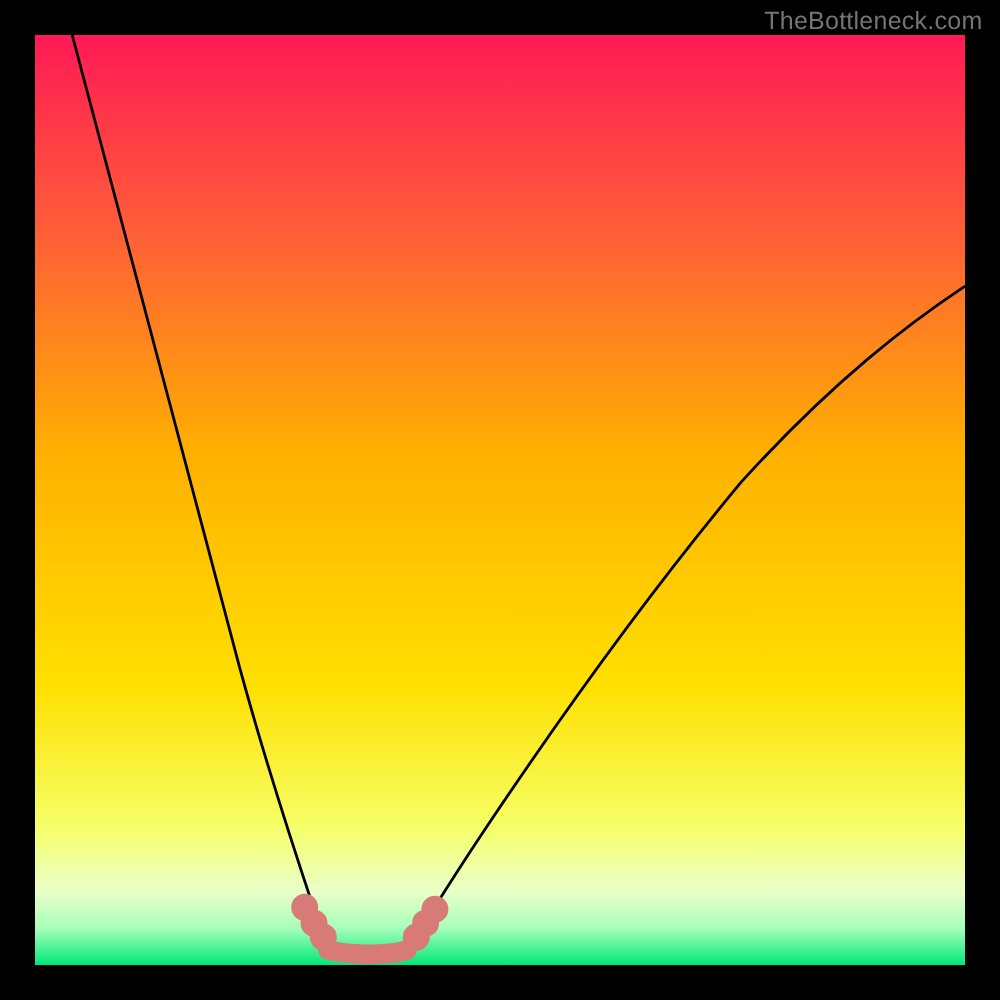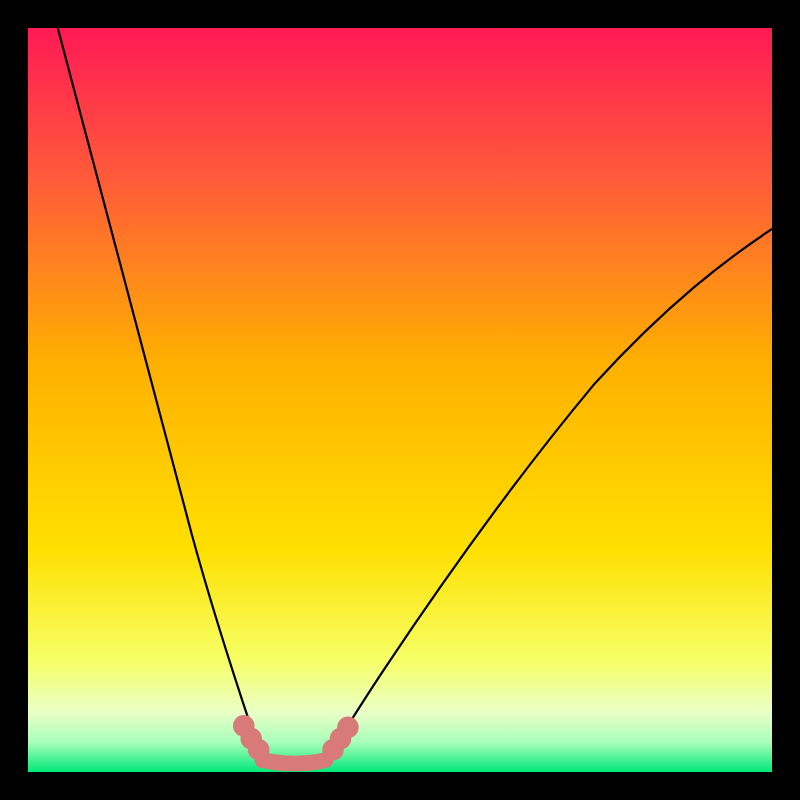--- a/index.html
+++ b/index.html
@@ -30,20 +30,21 @@
     left: 28px;
     top: 28px;
     width: 744px;
     height: 744px;
   }
 </style>
 </head>
 <body>
 
 <div class="outer">
+  <div class="watermark">TheBottleneck.com</div>
 
   <svg class="plot" viewBox="0 0 100 100" preserveAspectRatio="none">
     <defs>
       <linearGradient id="bg" x1="0" y1="0" x2="0" y2="1">
         <stop offset="0%" stop-color="#ff1a55"></stop>
         <stop offset="20%" stop-color="#ff5a3a"></stop>
         <stop offset="45%" stop-color="#ffb000"></stop>
         <stop offset="70%" stop-color="#ffe000"></stop>
         <stop offset="85%" stop-color="#f6ff66"></stop>
         <stop offset="92%" stop-color="#eaffc8"></stop>

